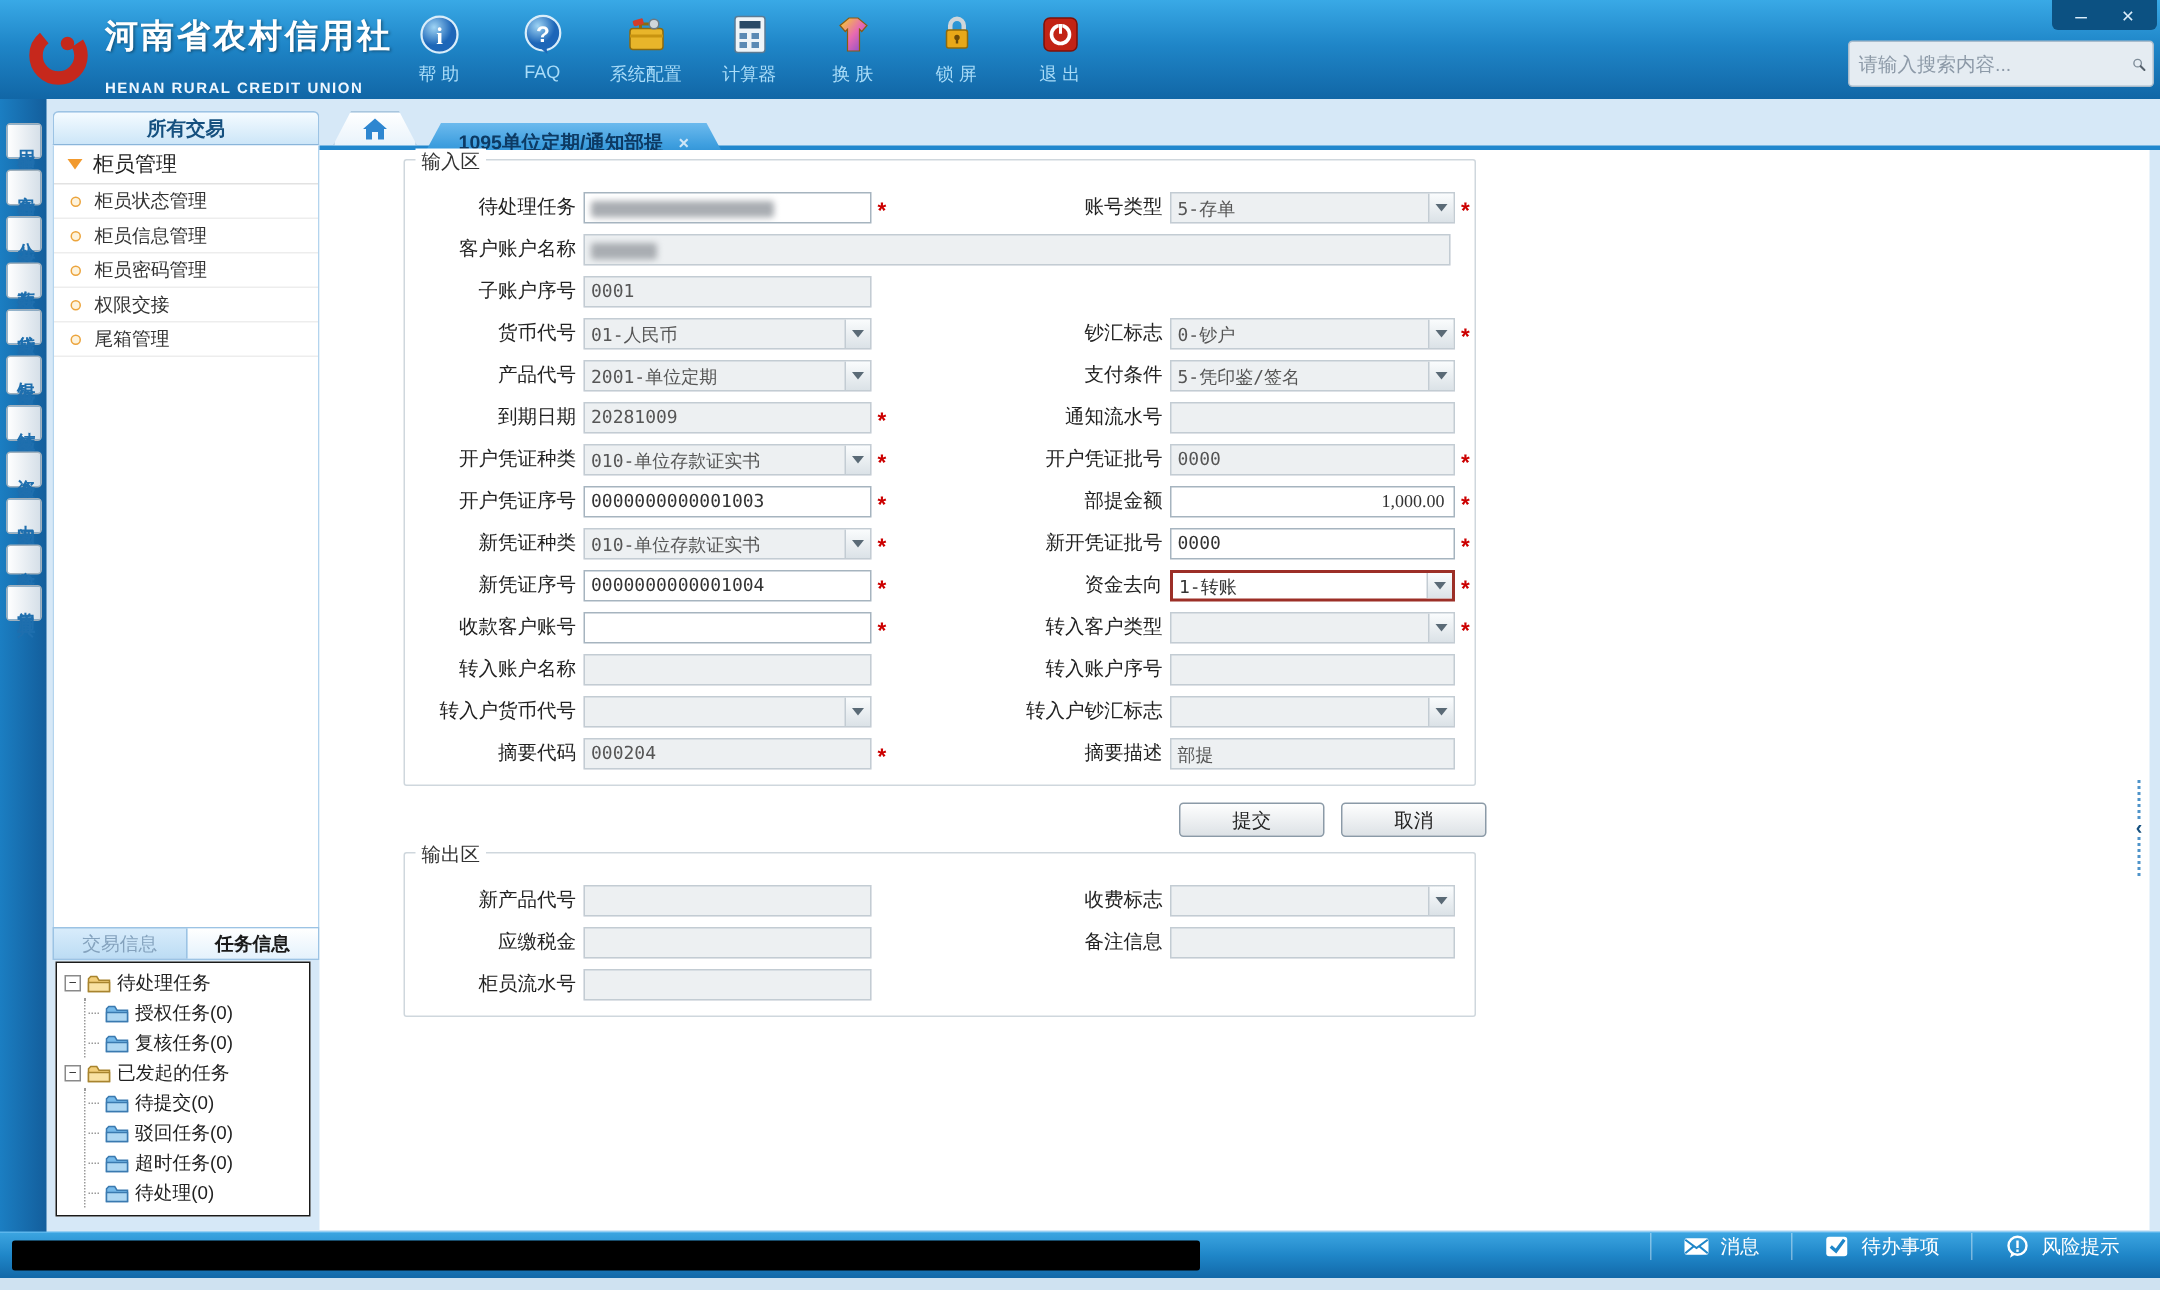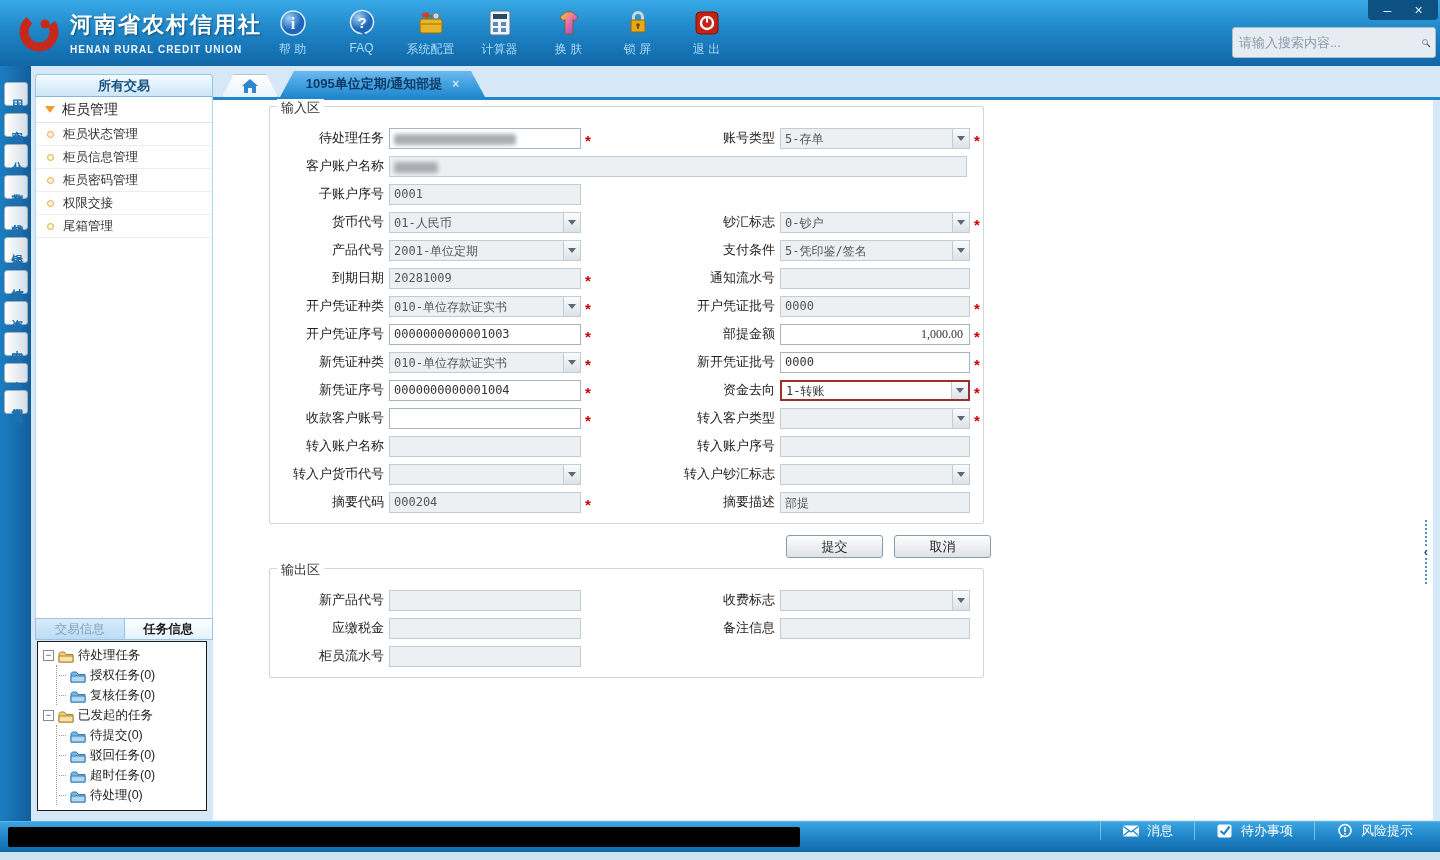--- a/index.html
+++ b/index.html
@@ -6,21 +6,21 @@
   html,body { width:1440px; height:860px; overflow:hidden; }
   body { font-family:"Liberation Sans","DejaVu Sans",sans-serif; background:#d6e8f7; }
   #app { position:relative; width:1440px; height:860px; background:#d6e8f7; overflow:hidden; }
 
   
   .header { position:absolute; left:0; top:0; width:1440px; height:66px;
     background:linear-gradient(180deg,#39a9e6 0%,#1f86c8 45%,#1166a6 100%);
     border-bottom:1px solid #0d5档a94; }
   .logo { position:absolute; left:16px; top:9px; display:flex; align-items:center; gap:8px; }
   .logo-text .cn { color:#fff; font-size:22px; font-weight:bold; letter-spacing:2px; text-shadow:1px 1px 2px rgba(0,0,0,.4); }
-  .logo-text .en { color:#eef7ff; font-size:10px; font-weight:bold; letter-spacing:1px; margin-top:4px; }
+  .logo-text .en { color:#eef7ff; font-size:10px; font-weight:bold; letter-spacing:1px; margin-top:15px; }
   .toolbar { position:absolute; left:258px; top:6px; display:flex; }
   .toolbtn { width:69px; display:flex; flex-direction:column; align-items:center; cursor:pointer; }
   .toolbtn .ticon { width:30px; height:30px; margin-top:2px; }
   .toolbtn .tlabel { margin-top:3px; font-size:12px; color:#a9dcf8; white-space:nowrap; }
   .winbtns { position:absolute; right:2px; top:0; height:20px; width:70px;
     background:#0c5182; border-radius:0 0 4px 4px; display:flex; align-items:center; justify-content:space-evenly; }
   .winbtn { color:#dceefb; font-size:14px; line-height:14px; width:24px; text-align:center; cursor:pointer; }
   .searchbox { position:absolute; right:4px; top:27px; width:204px; height:31px;
     background:#e5ecf2; border:1px solid #a9bccc; border-radius:3px; display:flex; align-items:center; }
   .searchbox input { flex:1; border:0; background:transparent; outline:none; padding:0 6px;
@@ -66,21 +66,21 @@
   .tree-children .tree-row { padding-left:2px; }
   .hdash { width:7px; border-top:1px dotted #9a9a9a; flex:none; }
   .ficon { width:16px; height:13px; flex:none; }
 
   
   .tabbar { position:absolute; left:213px; top:70px; right:0; height:30px; background:#d6e8f7; border-bottom:3px solid #2187cd; }
   .tab-home { position:absolute; left:9px; top:4px; width:56px; height:23px;
     background:linear-gradient(180deg,#ffffff,#e9f3fb); border:1px solid #a9c6de; border-bottom:0;
     clip-path:polygon(12px 0, calc(100% - 12px) 0, 100% 100%, 0 100%);
     display:flex; align-items:center; justify-content:center; cursor:pointer; }
-  .tab-active { position:absolute; left:67px; top:1px; width:205px; height:26px;
+  .tab-active { position:absolute; left:67px; top:12px; width:205px; height:26px;
     background:linear-gradient(180deg,#6cbaee 0%,#3f9fdf 55%,#2187cd 100%);
     clip-path:polygon(14px 0, calc(100% - 14px) 0, 100% 100%, 0 100%);
     display:flex; align-items:center; justify-content:center; gap:10px; cursor:pointer; }
   .tab-active .ttext { font-size:13px; color:#0d3a63; font-weight:bold; }
   .tab-active .tclose { color:#cfe6f7; font-size:12px; font-weight:bold; cursor:pointer; }
 
   
   .content { position:absolute; left:213px; top:100px; right:7px; bottom:40px; background:#ffffff; }
   .form-wrap { position:absolute; left:16px; top:6px; width:715px;margin-left:40px; }
   .fs { position:relative; border:1px solid #cfd7dd; border-radius:2px; padding:17px 0 7px 7px; }

